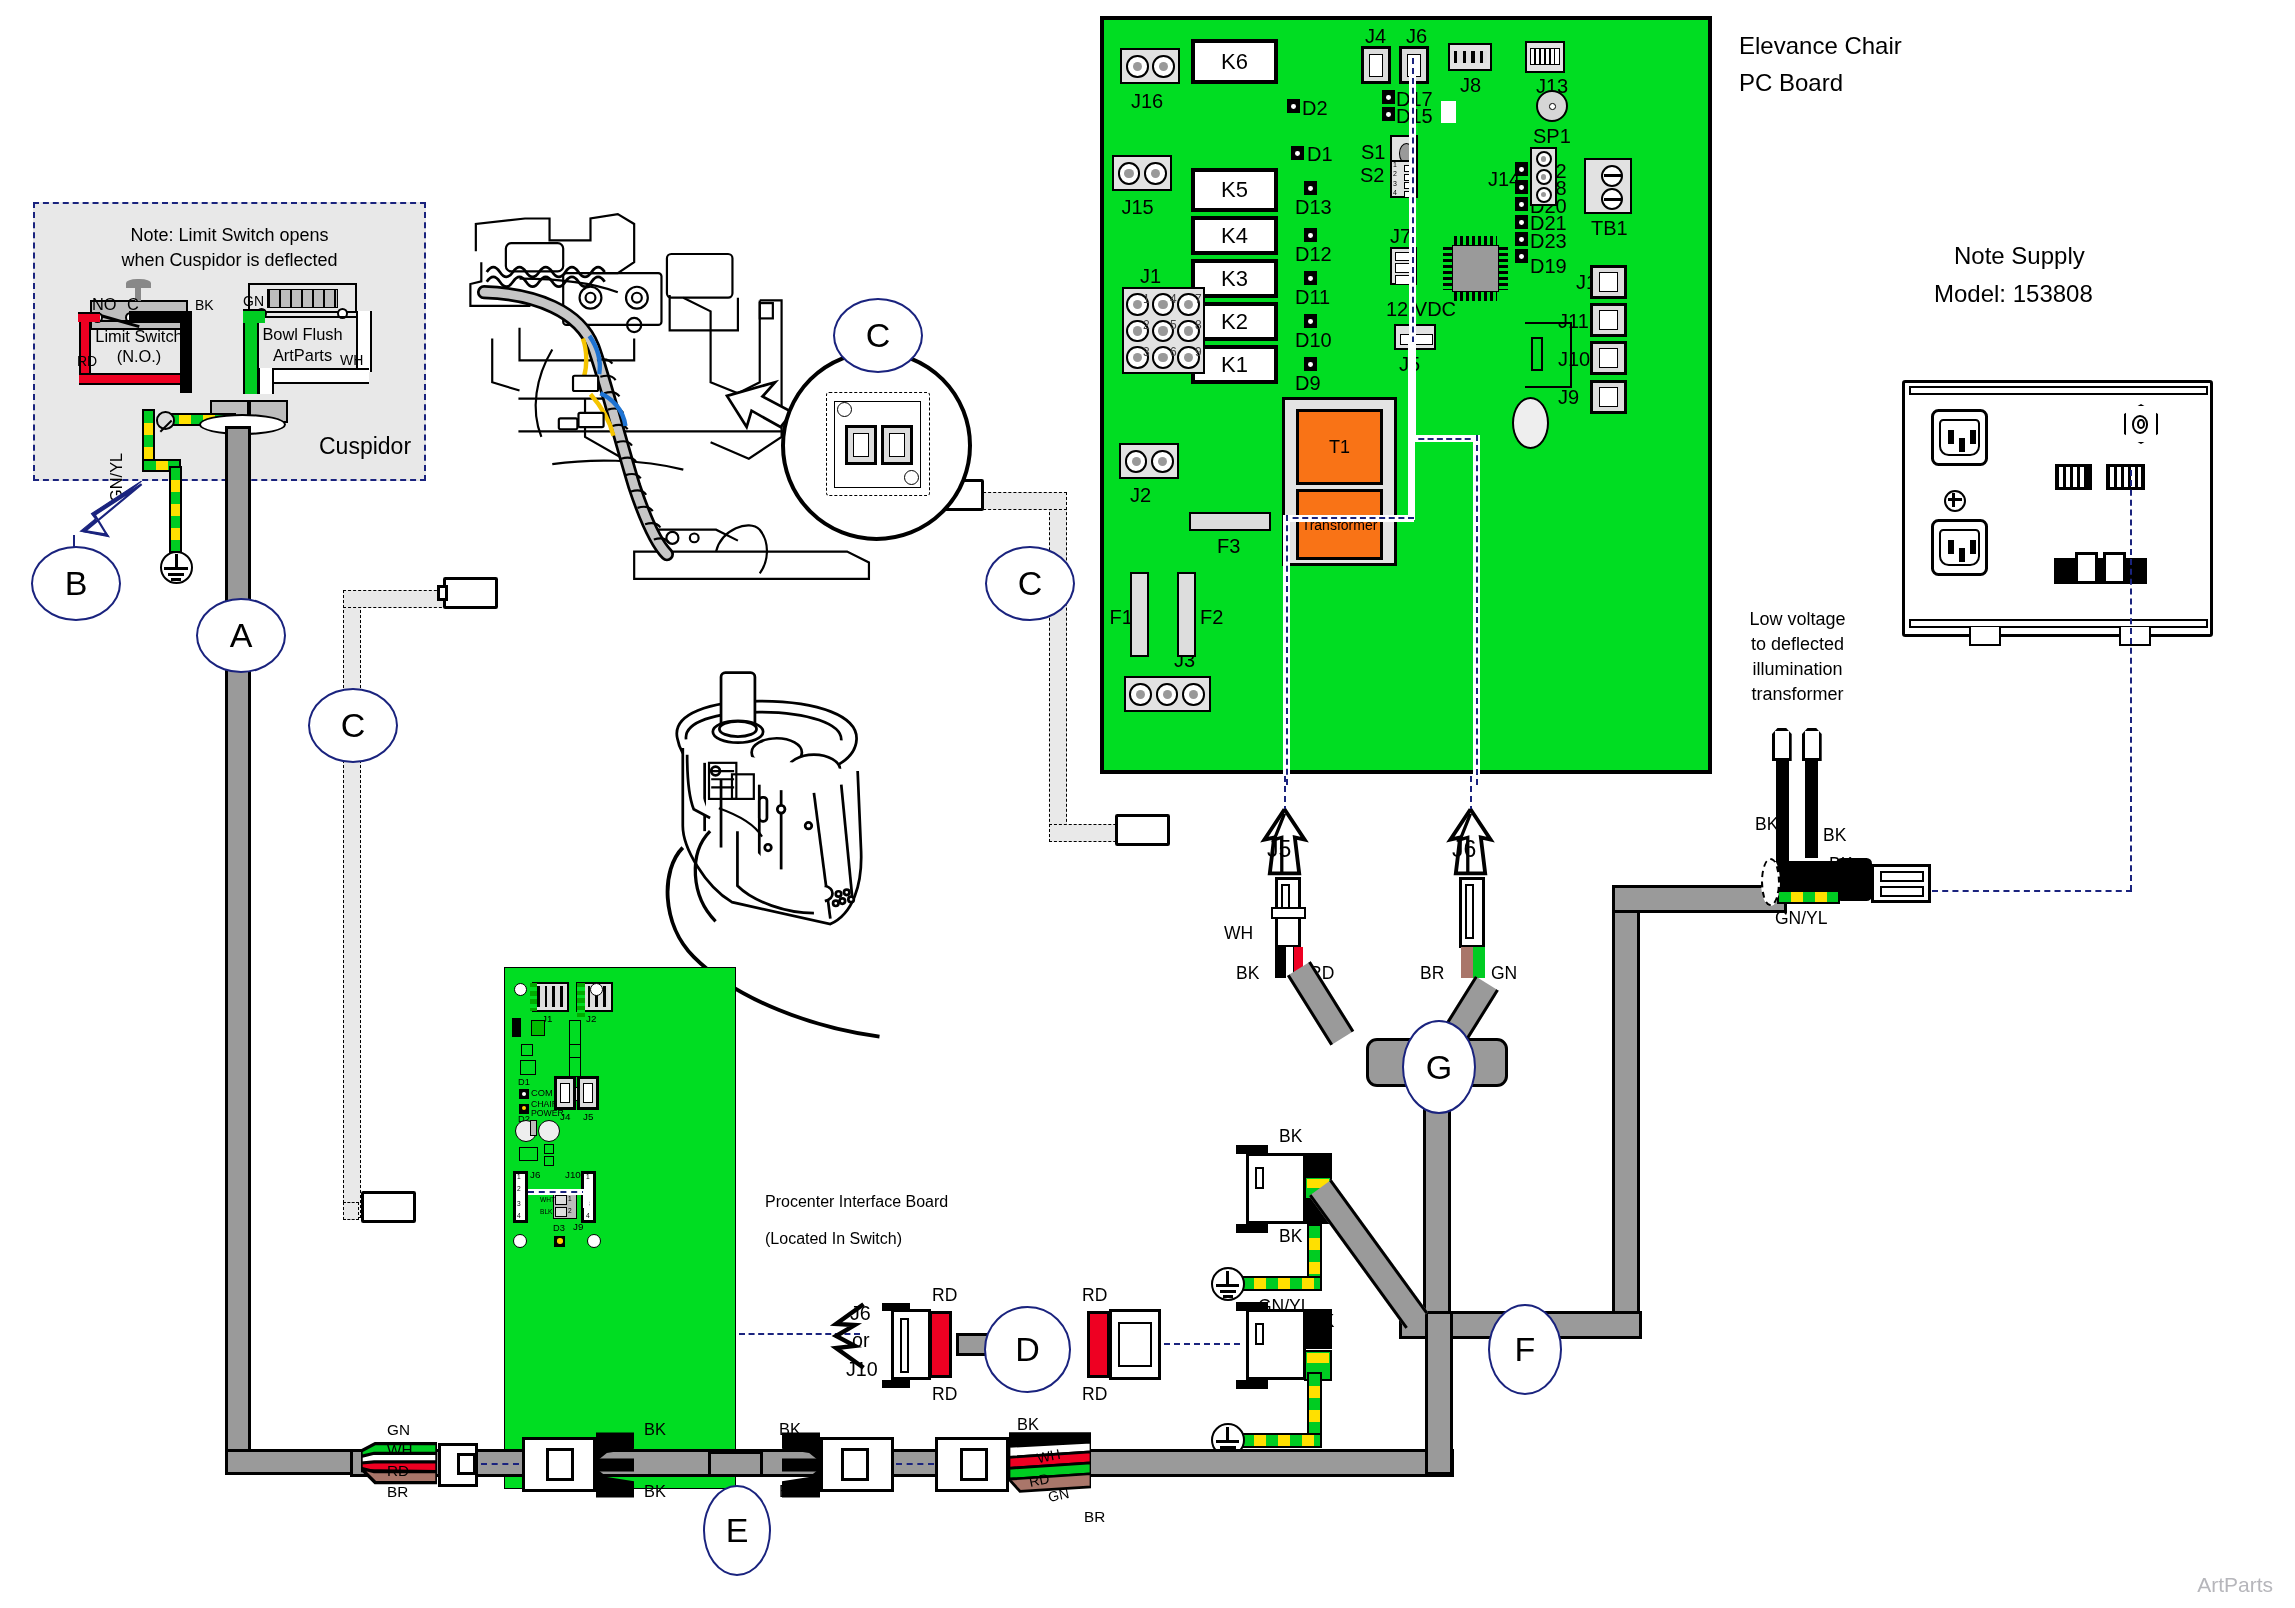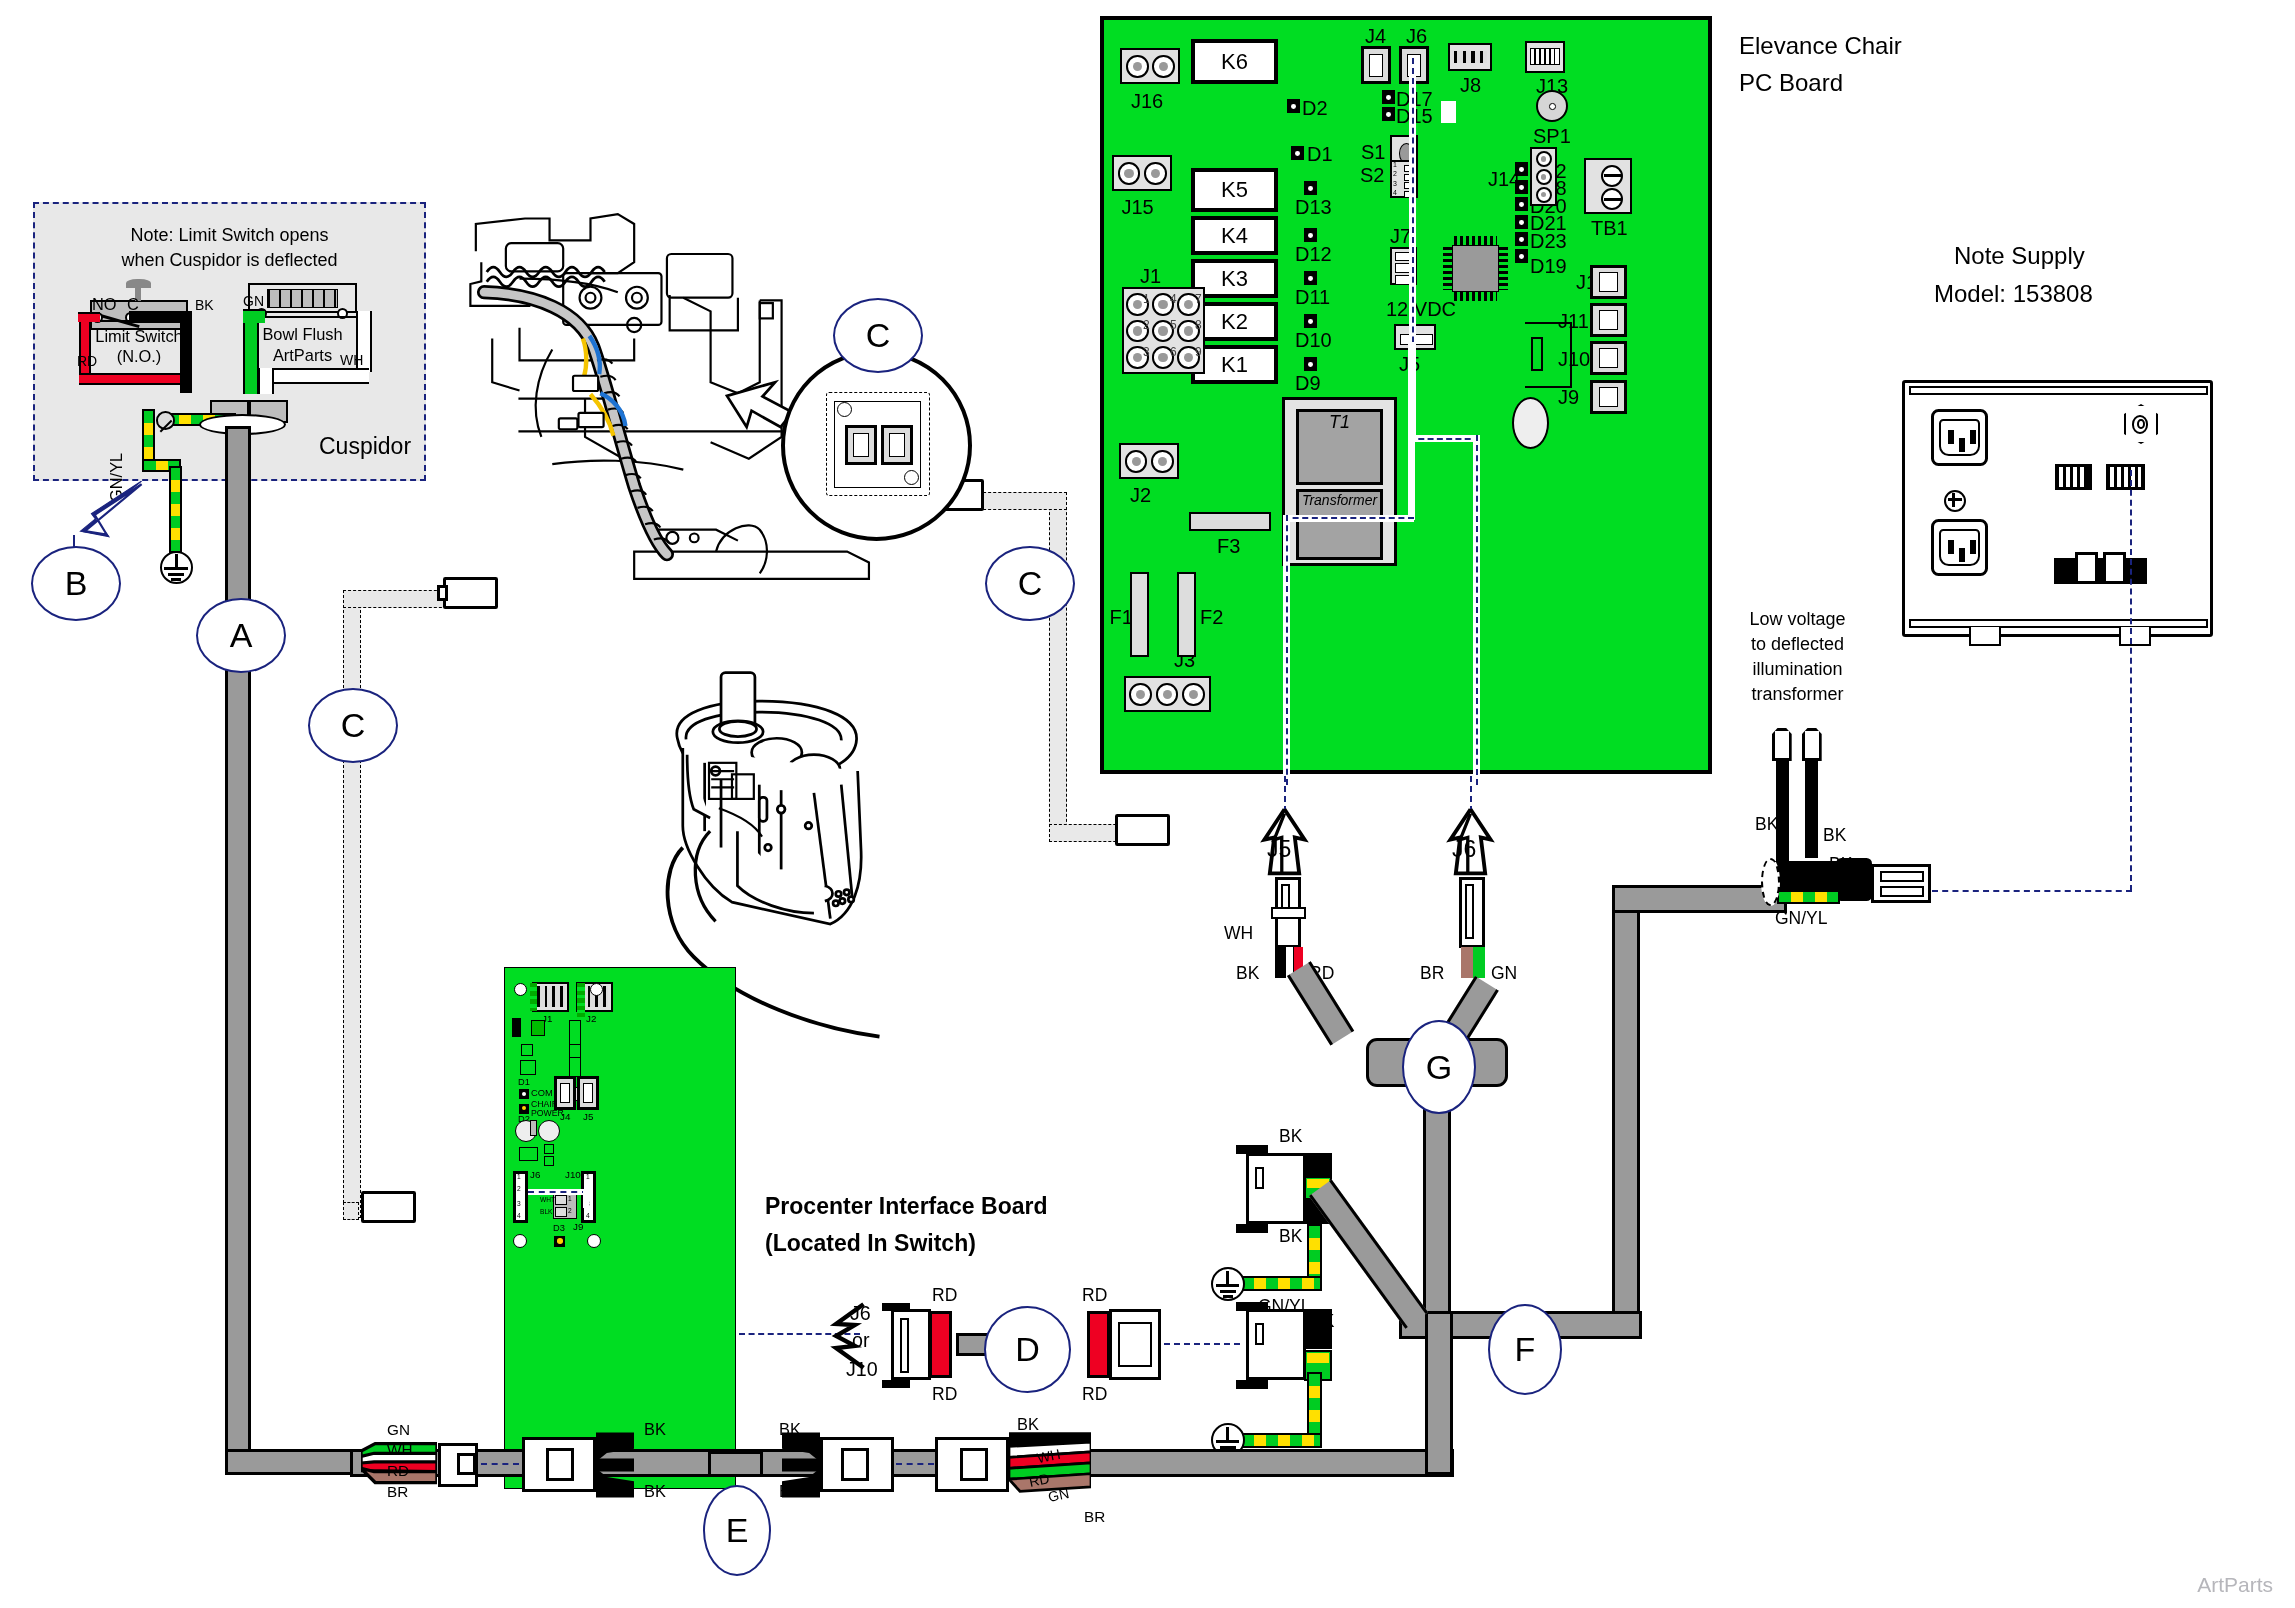--- a/index.html
+++ b/index.html
@@ -33,22 +33,22 @@
   .mpin{width:18.6px;height:18.6px;border-radius:50%;background:#fff;border:2.2px solid #000;
         display:flex;align-items:center;justify-content:center;}
   .mpin b{display:block;width:9.3px;height:9.3px;border-radius:50%;background:#999;}
 
   .rj{position:absolute;background:#dcdcdc;border:3.3px solid #000;box-sizing:border-box;}
   .rj:after{content:"";position:absolute;left:20%;top:14%;width:60%;height:72%;background:#fff;border:1.6px solid #000;box-sizing:border-box;}
 
   .fuse{position:absolute;border:2.7px solid #000;background:#ddd;box-sizing:border-box;}
 
   .transformer-outer{position:absolute;background:#e3e3e3;border:3.8px solid #000;box-sizing:border-box;}
-  .transformer-inner{position:absolute;background:#a3a3a3;border:3.8px solid #000;box-sizing:border-box;
-                     display:flex;justify-content:center;font-size:18px;font-style:italic;}
+  .transformer-inner{position:absolute;background:#f97316;border:3.8px solid #000;box-sizing:border-box;
+                     display:flex;align-items:center;justify-content:center;font-size:18px;}
 
   .chip{position:absolute;background:#9a9a9a;border:1.6px solid #000;box-sizing:border-box;}
   .chipleg{position:absolute;background:#000;}
 
   
   #psu{left:1902px;top:380px;width:311px;height:257px;border:3.8px solid #000;background:#fff;box-sizing:border-box;border-radius:3.3px;}
   .iec{position:absolute;border:3.8px solid #000;border-radius:7.6px;box-sizing:border-box;background:#fff;}
   .iec-in{position:absolute;left:10%;top:14%;width:80%;height:72%;border:2.7px solid #000;box-sizing:border-box;
           border-radius:4.4px 4.4px 9.8px 9.8px;}
 
@@ -58,21 +58,21 @@
   .blk{background:#000;}
   .gnyl{background:repeating-linear-gradient(90deg,#00cc22 0 12px,#ffe000 12px 24px);border:2.2px solid #000;box-sizing:border-box;}
   .gnylv{background:repeating-linear-gradient(180deg,#00cc22 0 12px,#ffe000 12px 24px);border:2.2px solid #000;box-sizing:border-box;}
   .dashblue{position:absolute;border-top:2.7px dashed #1a237e;}
   .dashbluev{position:absolute;border-left:2.7px dashed #1a237e;}
 
   .conn{position:absolute;background:#fff;border:3.8px solid #000;box-sizing:border-box;}
   .connblk{position:absolute;background:#000;}
 
   .bigtitle{position:absolute;font-size:24px;line-height:1.35;}
-  .midtitle{position:absolute;font-size:23px;line-height:1.35;font-weight:bold;}
+  .midtitle{position:absolute;font-size:16px;line-height:1.35;}
   .smalltext{position:absolute;font-size:18px;line-height:1.3;text-align:center;}
 
   #watermark{position:absolute;right:22px;bottom:12px;font-size:21px;color:#b6b6bb;}
 </style>
 </head>
 <body>
 
 <div class="abs" id="cuspidor-box">
   <div class="note-line txt" style="position:absolute;left:0;top:21px;">Note: Limit Switch opens</div>
   <div class="note-line txt" style="position:absolute;left:0;top:46px;">when Cuspidor is deflected</div>

